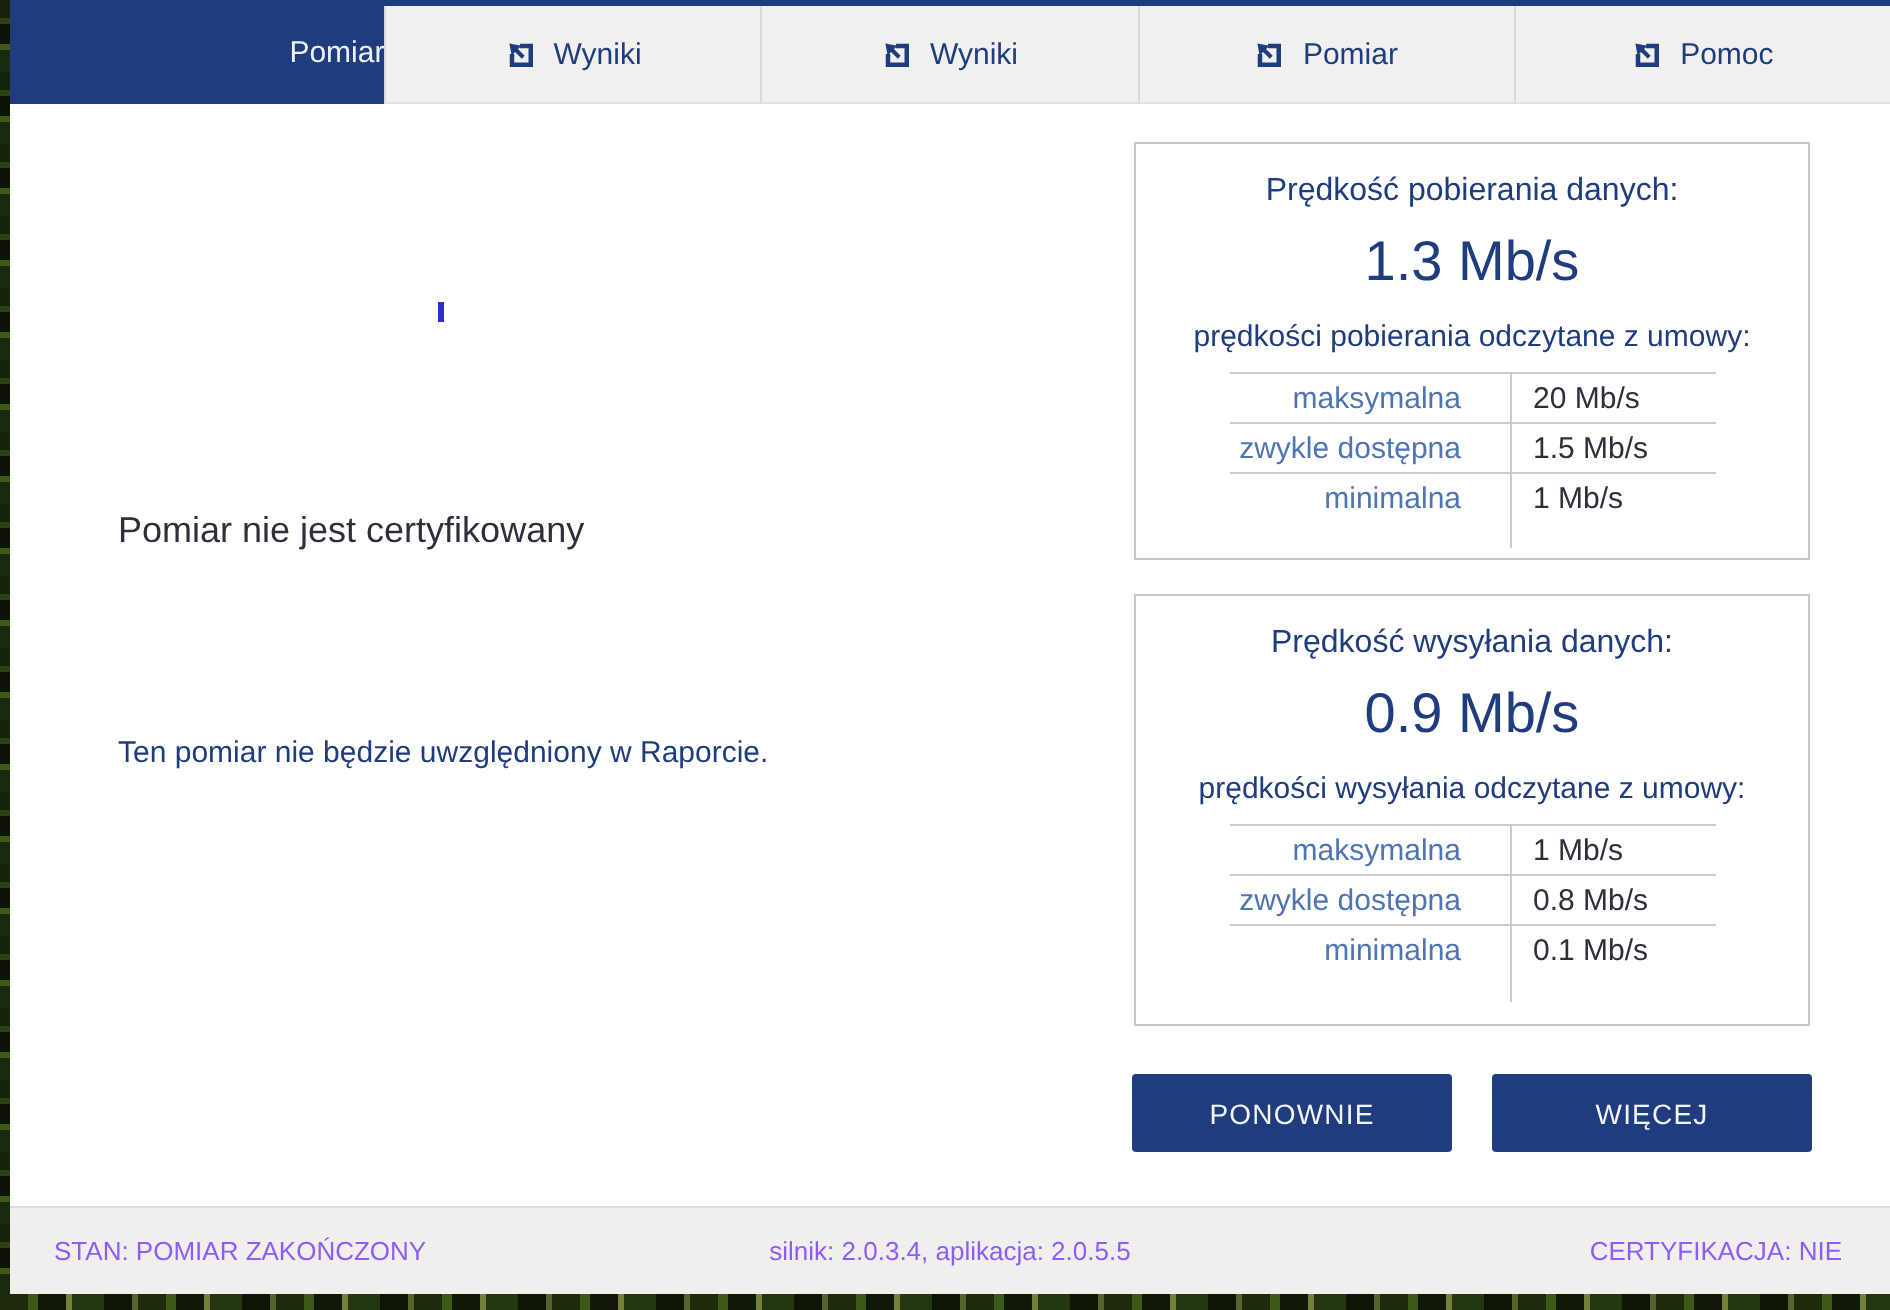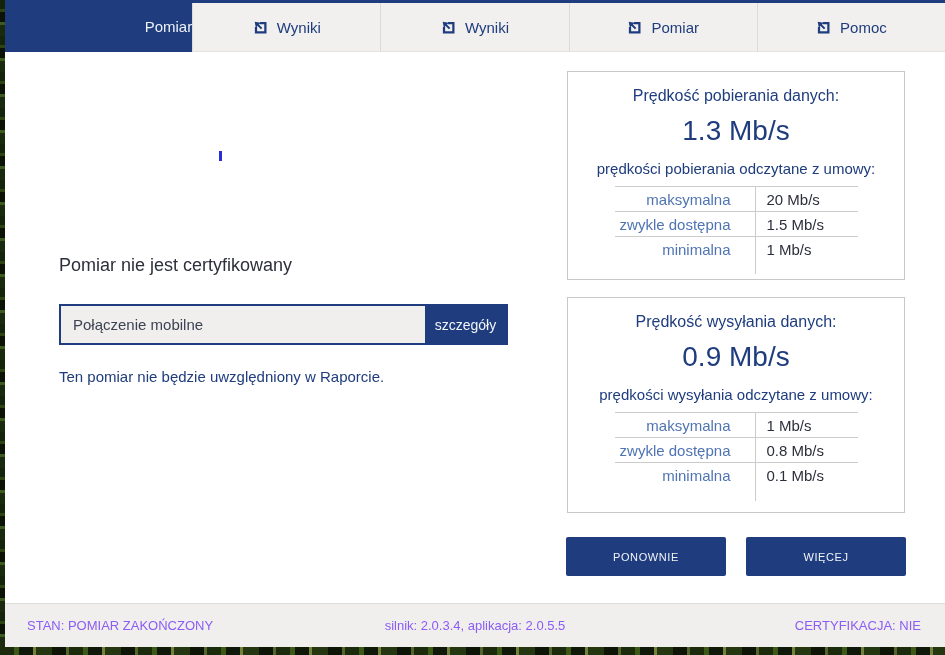--- a/index.html
+++ b/index.html
@@ -58,21 +58,21 @@
   .ptable .vline { position:absolute; left:140px; top:0; bottom:0; width:1px; background:#cccccc; }
   .prow { display:flex; height:25px; line-height:25px; border-top:1px solid #cccccc; font-size:15px; }
   .prow .plabel { width:140px; text-align:right; padding-right:24px; color:#4f74b2; }
   .prow .pvalue { flex:1; text-align:left; padding-left:12px; color:#2d2f3b; }
   .ptable .tail { height:13px; }
   .panel.upload .ptable .tail { height:14px; }
 
   
   .action-btn { position:absolute; top:485px; width:160px; height:39px;
     background:#1e3c7e; color:#f2f4f8; border:none; border-radius:2px;
-    font-family:inherit; font-size:11px; letter-spacing:0.6px; cursor:pointer; }
+    font-family:inherit; font-size:14px; letter-spacing:0.6px; cursor:pointer; }
   .btn-retry { left:561px; }
   .btn-more  { left:741px; }
 
   
   .statusbar { position:absolute; left:0; top:603px; width:940px; height:44px;
     background:#f0efed; border-top:1px solid #dddcd9;
     display:flex; align-items:center; font-size:13px; color:#8b5cf6; }
   .status-left  { position:absolute; left:22px; }
   .status-center{ position:absolute; left:0; width:100%; text-align:center; }
   .status-right { position:absolute; right:24px; }
@@ -131,24 +131,20 @@
       <span>Pomoc</span>
     </div>
   </div>
 
   <div class="content">
 
     <div class="blue-tick"></div>
 
     <div class="left-heading">Pomiar nie jest certyfikowany</div>
 
-    <div class="conn-bar">
-      <input class="conn-input" type="text" value="Połączenie mobilne" style="">
-      <button class="conn-btn">szczegóły</button>
-    </div>
 
     <div class="note-text">Ten pomiar nie będzie uwzględniony w Raporcie.</div>
 
     <div class="panel download">
       <div class="panel-title">Prędkość pobierania danych:</div>
       <div class="panel-speed">1.3 Mb/s</div>
       <div class="panel-sub">prędkości pobierania odczytane z umowy:</div>
       <div class="ptable">
         <div class="vline"></div>
         <div class="prow">

